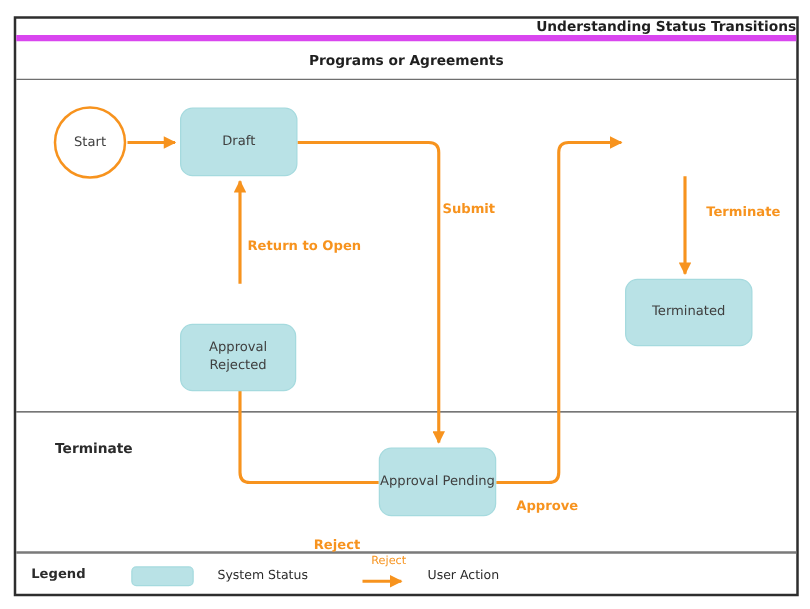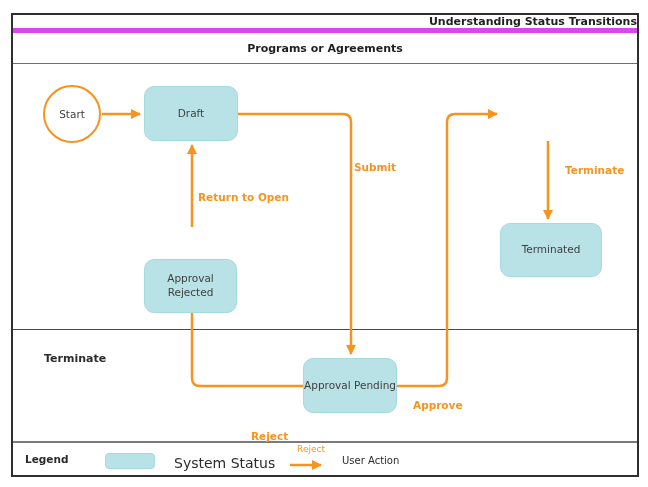--- a/index.html
+++ b/index.html
@@ -80,21 +80,21 @@
     position: absolute; left: 12px; top: 438px;
     font-size: 10.5px; font-weight: bold; color: #2b2b2b;
   }
   .legend-swatch {
     position: absolute; left: 92px; top: 438px; width: 50px; height: 16px;
     background: #b9e2e6; border: 1px solid #a5dade; border-radius: 4px;
     box-sizing: border-box;
   }
   .legend-sys-label {
     position: absolute; left: 161px; top: 440px;
-    font-size: 14px; color: #2b2b2b;
+    font-size: 10px; color: #2b2b2b;
   }
   .legend-action-label {
     position: absolute; left: 278px; top: 429px; width: 40px;
     text-align: center; font-size: 9px; color: #f7931e;
   }
   .legend-arrow { position: absolute; left: 276px; top: 444px; }
   .legend-user-label {
     position: absolute; left: 329px; top: 440px;
     font-size: 10px; color: #2b2b2b;
   }

